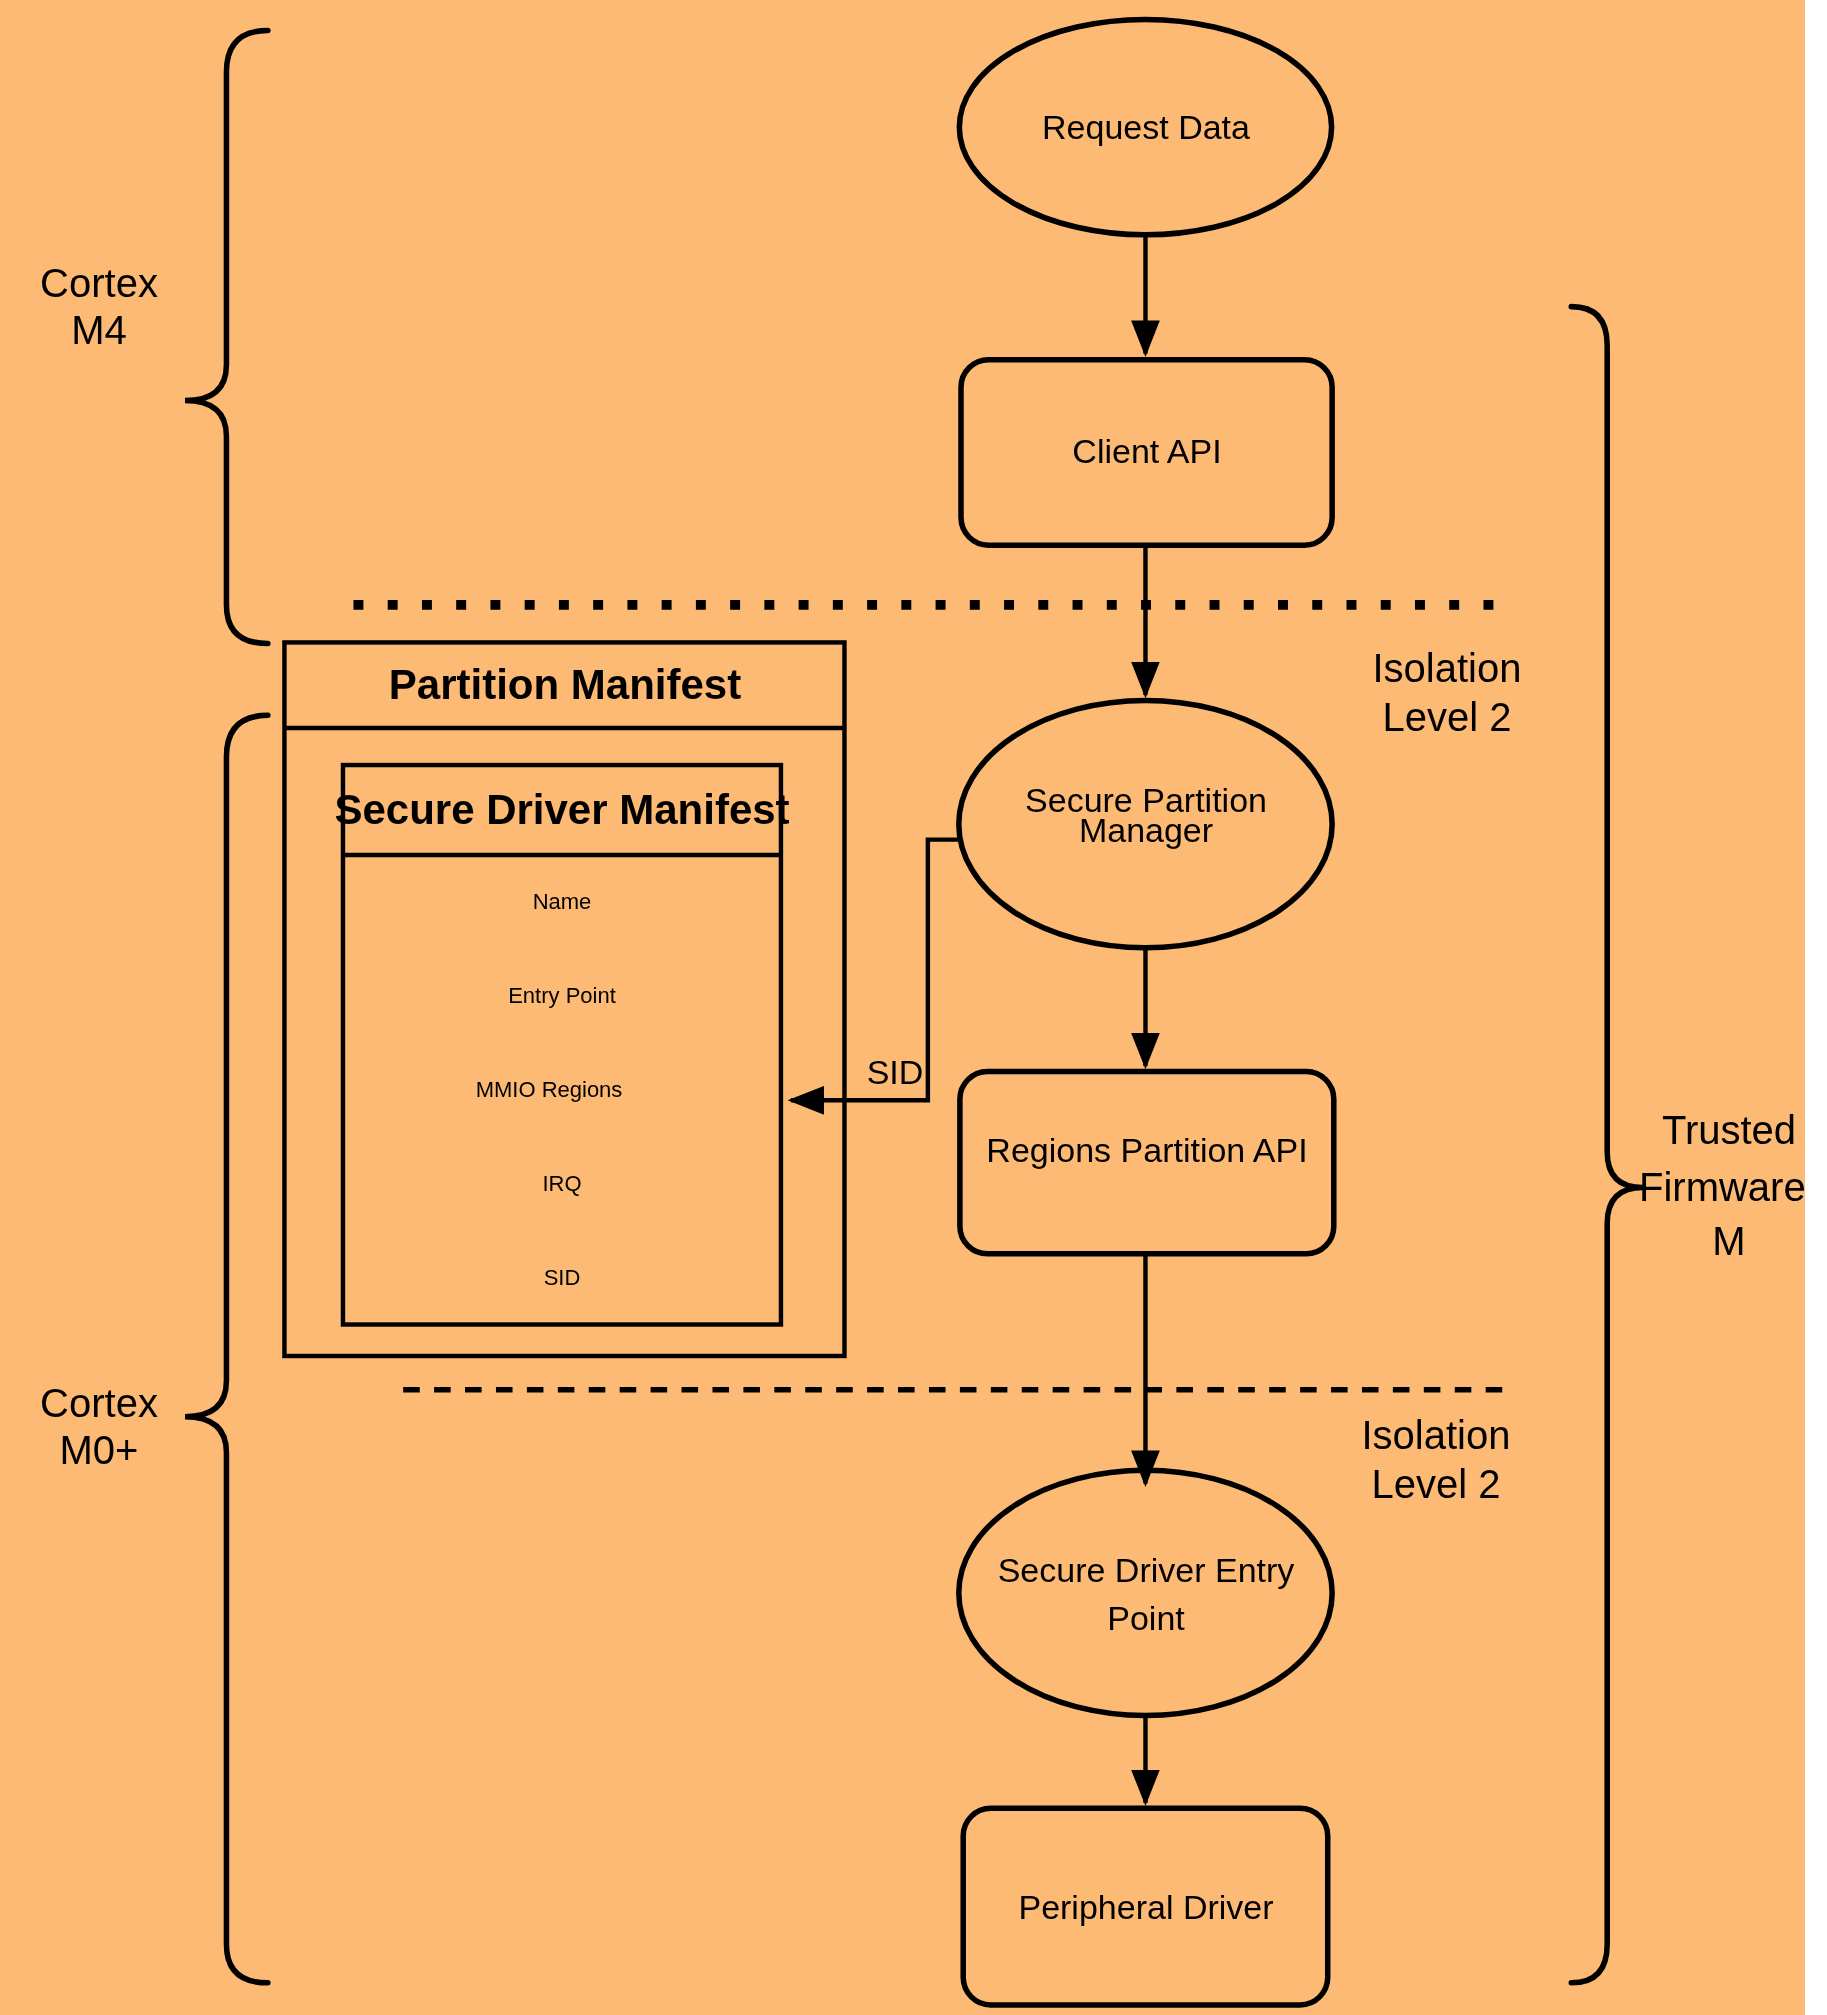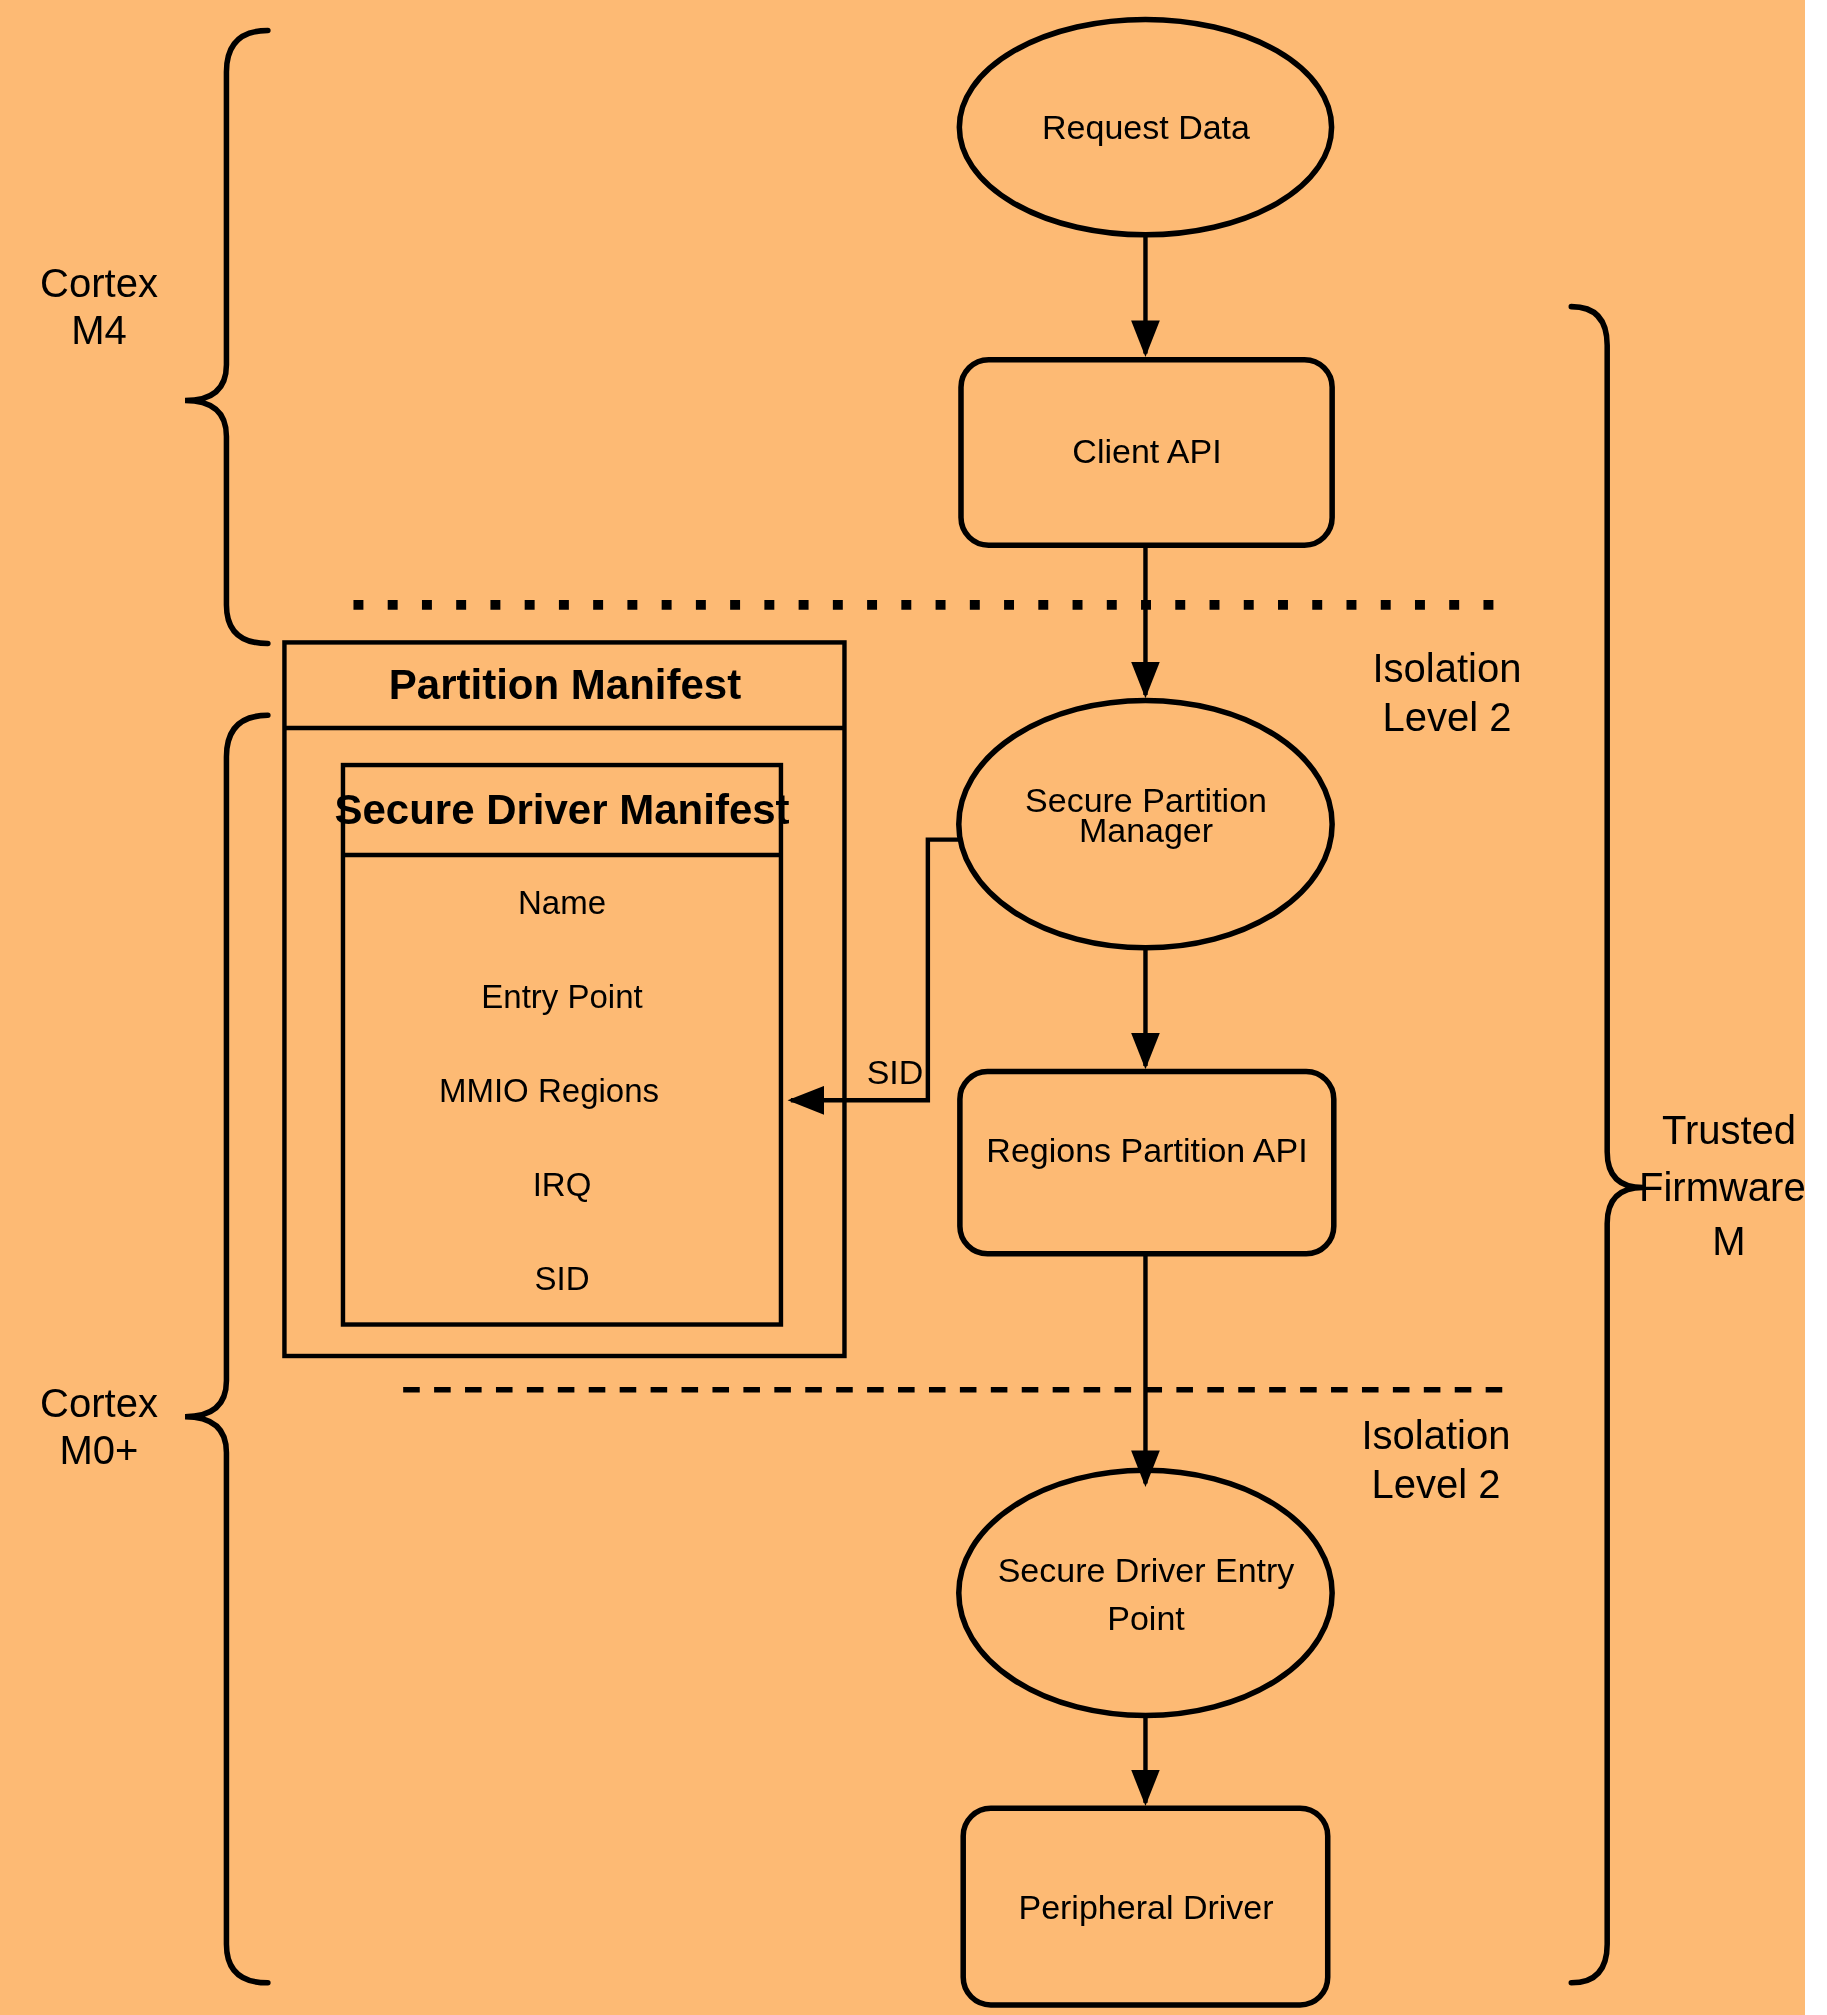--- a/index.html
+++ b/index.html
@@ -16,21 +16,21 @@
   .lbl{
     position:absolute;
     transform:translate(-50%,-50%);
     font-size:34px;
     line-height:1;
     color:#000;
     white-space:nowrap;
     text-align:center;
   }
   .bold{font-weight:bold;font-size:42px;}
-  .item{font-size:33px;}
+  .item{font-size:22px;}
   .side{font-size:40px;}
   svg .shape{fill:none;stroke:#000;stroke-width:10;}
   svg .thin{fill:none;stroke:#000;stroke-width:8;}
   svg .conn{fill:none;stroke:#000;stroke-width:8;}
   svg .brace{fill:none;stroke:#000;stroke-width:10;stroke-linecap:round;}
 </style>
 </head>
 <body>
 
 <div id="canvas">

